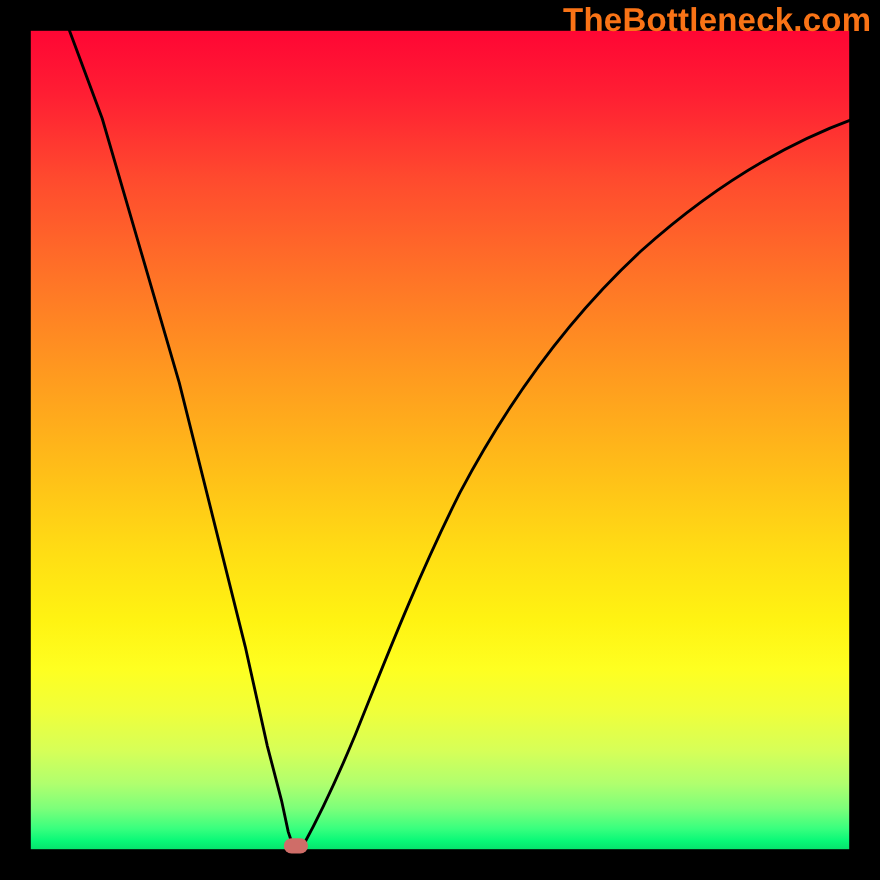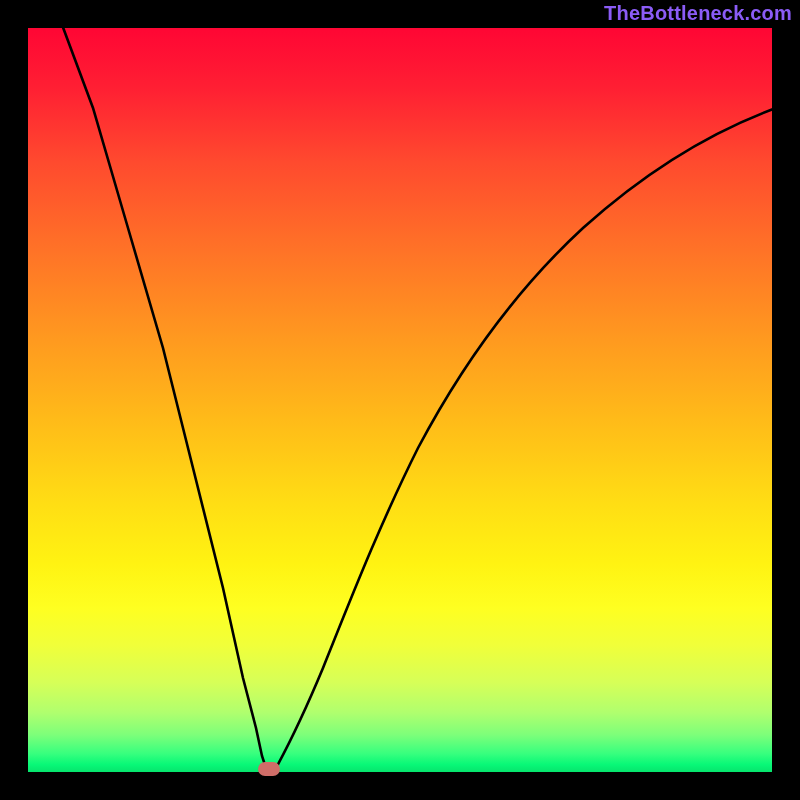--- a/index.html
+++ b/index.html
@@ -41,23 +41,23 @@
       #7dff7a 95%,
       #38ff7e 97.5%,
       #08f877 99%,
       #06e46d 100%
     );
   }
   .watermark {
     position: absolute;
     top: 2px;
     right: 8px;
-    font-size: 20px;
+    font-size: 30px;
     font-weight: bold;
-    color: #8b5cf6;
+    color: #f97316;
     letter-spacing: 0.2px;
     user-select: none;
   }
   svg.curve {
     position: absolute;
     left: 0;
     top: 0;
     width: 744px;
     height: 744px;
     overflow: visible;

